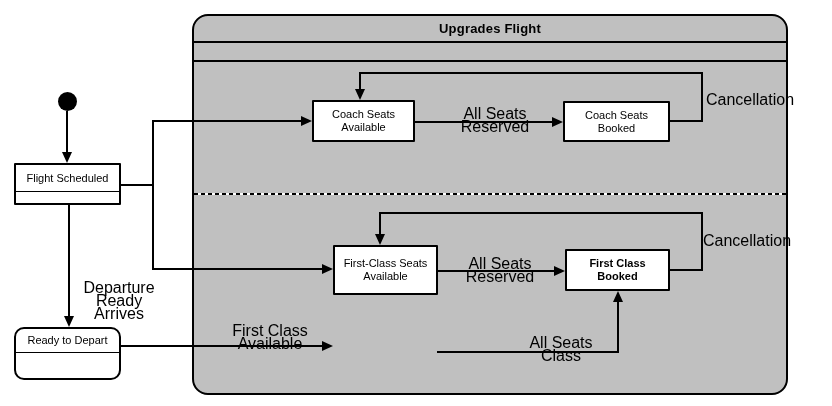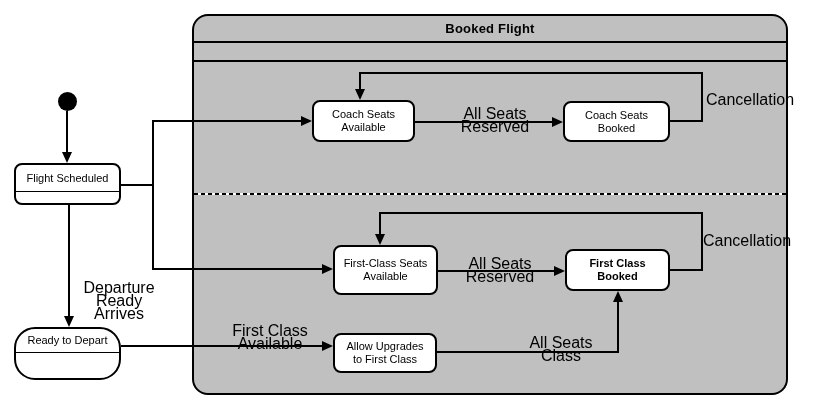--- a/index.html
+++ b/index.html
@@ -24,21 +24,21 @@
     font-size:13px;font-weight:bold;letter-spacing:.2px;
   }
   .composite .band{height:17px;border-bottom:2px solid var(--line);}
   .composite .dashed{
     position:absolute;left:0;right:0;top:177px;height:2px;
     background:repeating-linear-gradient(90deg,var(--line) 0 4px,#fdfdfd 4px 7px);
   }
   
   .state{
     position:absolute;background:var(--state-fill);border:2px solid var(--line);
-    border-radius:8px;box-sizing:border-box;font-size:11px;line-height:13px;
+    border-radius:1px;box-sizing:border-box;font-size:11px;line-height:13px;
     text-align:center;
   }
   .state.simple{display:flex;align-items:center;justify-content:center;}
   .state .label{white-space:pre-line;}
   .state .name{
     display:flex;align-items:center;justify-content:center;
     border-bottom:1.5px solid var(--line);box-sizing:border-box;
   }
   
   .initial{
@@ -58,21 +58,21 @@
     position:absolute;font-size:16px;line-height:13px;white-space:pre-line;text-align:center;
   }
   .tlabel.left{text-align:left;}
 </style>
 </head>
 <body>
 
 <div class="stage">
 
   <div class="composite">
-    <div class="title">Booked Flight</div>
+    <div class="title">Upgrades Flight</div>
     <div class="band"></div>
     <div class="dashed"></div>
   </div>
 
   <div class="initial"></div>
   <div class="ln v" style="left:66px;top:111px;height:41px;"></div>
   <div class="ah ah-down" style="left:62px;top:152px;"></div>
 
   <div class="state" style="left:14px;top:163px;width:107px;height:42px;">
     <div class="name" style="height:27px;">
@@ -85,21 +85,21 @@
   <div class="tlabel" style="left:72px;top:281px;width:94px;">Departure Ready
 Arrives</div>
 
   <div class="ln h" style="left:121px;top:184px;width:32px;"></div>
   <div class="ln v" style="left:152px;top:120px;height:150px;"></div>
   <div class="ln h" style="left:153px;top:120px;width:148px;"></div>
   <div class="ah ah-right" style="left:301px;top:116px;"></div>
   <div class="ln h" style="left:153px;top:268px;width:169px;"></div>
   <div class="ah ah-right" style="left:322px;top:264px;"></div>
 
-  <div class="state" style="left:14px;top:327px;width:107px;height:53px;border-radius:21px;">
+  <div class="state" style="left:14px;top:327px;width:107px;height:53px;border-radius:10px;">
     <div class="name" style="height:24px;">
       <span class="label">Ready to Depart</span>
     </div>
   </div>
 
   <div class="ln h" style="left:121px;top:345px;width:201px;"></div>
   <div class="ah ah-right" style="left:322px;top:341px;"></div>
   <div class="tlabel" style="left:210px;top:324px;width:120px;">First Class Available</div>
 
   <div class="state simple" style="left:312px;top:100px;width:103px;height:42px;">
@@ -123,24 +123,20 @@
   <div class="tlabel left" style="left:706px;top:93px;width:80px;">Cancellation</div>
 
   <div class="state simple" style="left:333px;top:245px;width:105px;height:50px;">
     <span class="label">First-Class Seats
 Available</span>
   </div>
   <div class="state simple" style="left:565px;top:249px;width:105px;height:42px;font-weight:bold;">
     <span class="label">First Class
 Booked</span>
   </div>
-  <div class="state simple" style="left:333px;top:333px;width:104px;height:40px;">
-    <span class="label">Allow Upgrades
-to First Class</span>
-  </div>
 
   <div class="ln h" style="left:438px;top:270px;width:116px;"></div>
   <div class="ah ah-right" style="left:554px;top:266px;"></div>
   <div class="tlabel" style="left:440px;top:257px;width:120px;">All Seats Reserved</div>
 
   <div class="ln h" style="left:670px;top:269px;width:33px;"></div>
   <div class="ln v" style="left:701px;top:212px;height:59px;"></div>
   <div class="ln h" style="left:380px;top:212px;width:323px;"></div>
   <div class="ln v" style="left:379px;top:212px;height:22px;"></div>
   <div class="ah ah-down" style="left:375px;top:234px;"></div>

